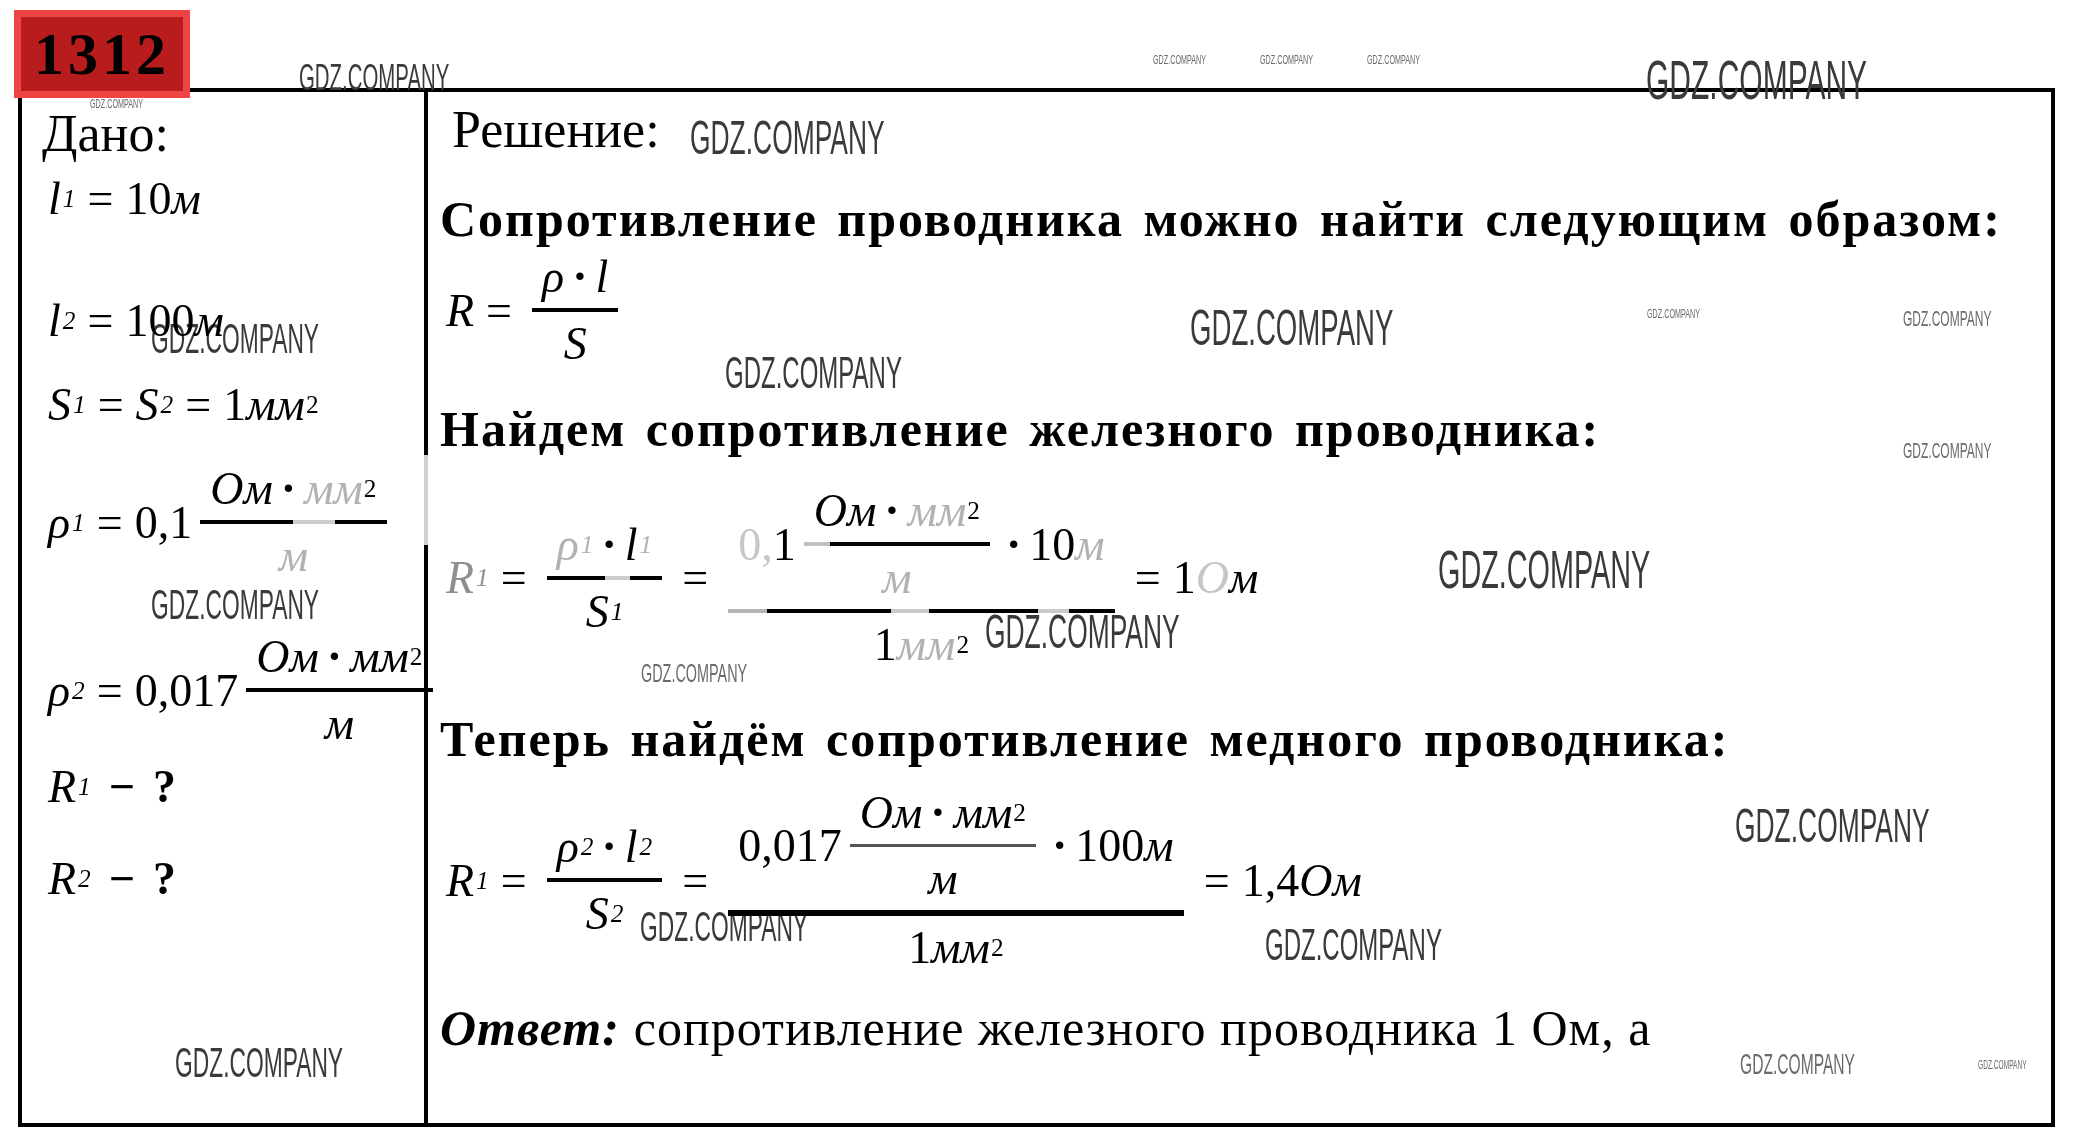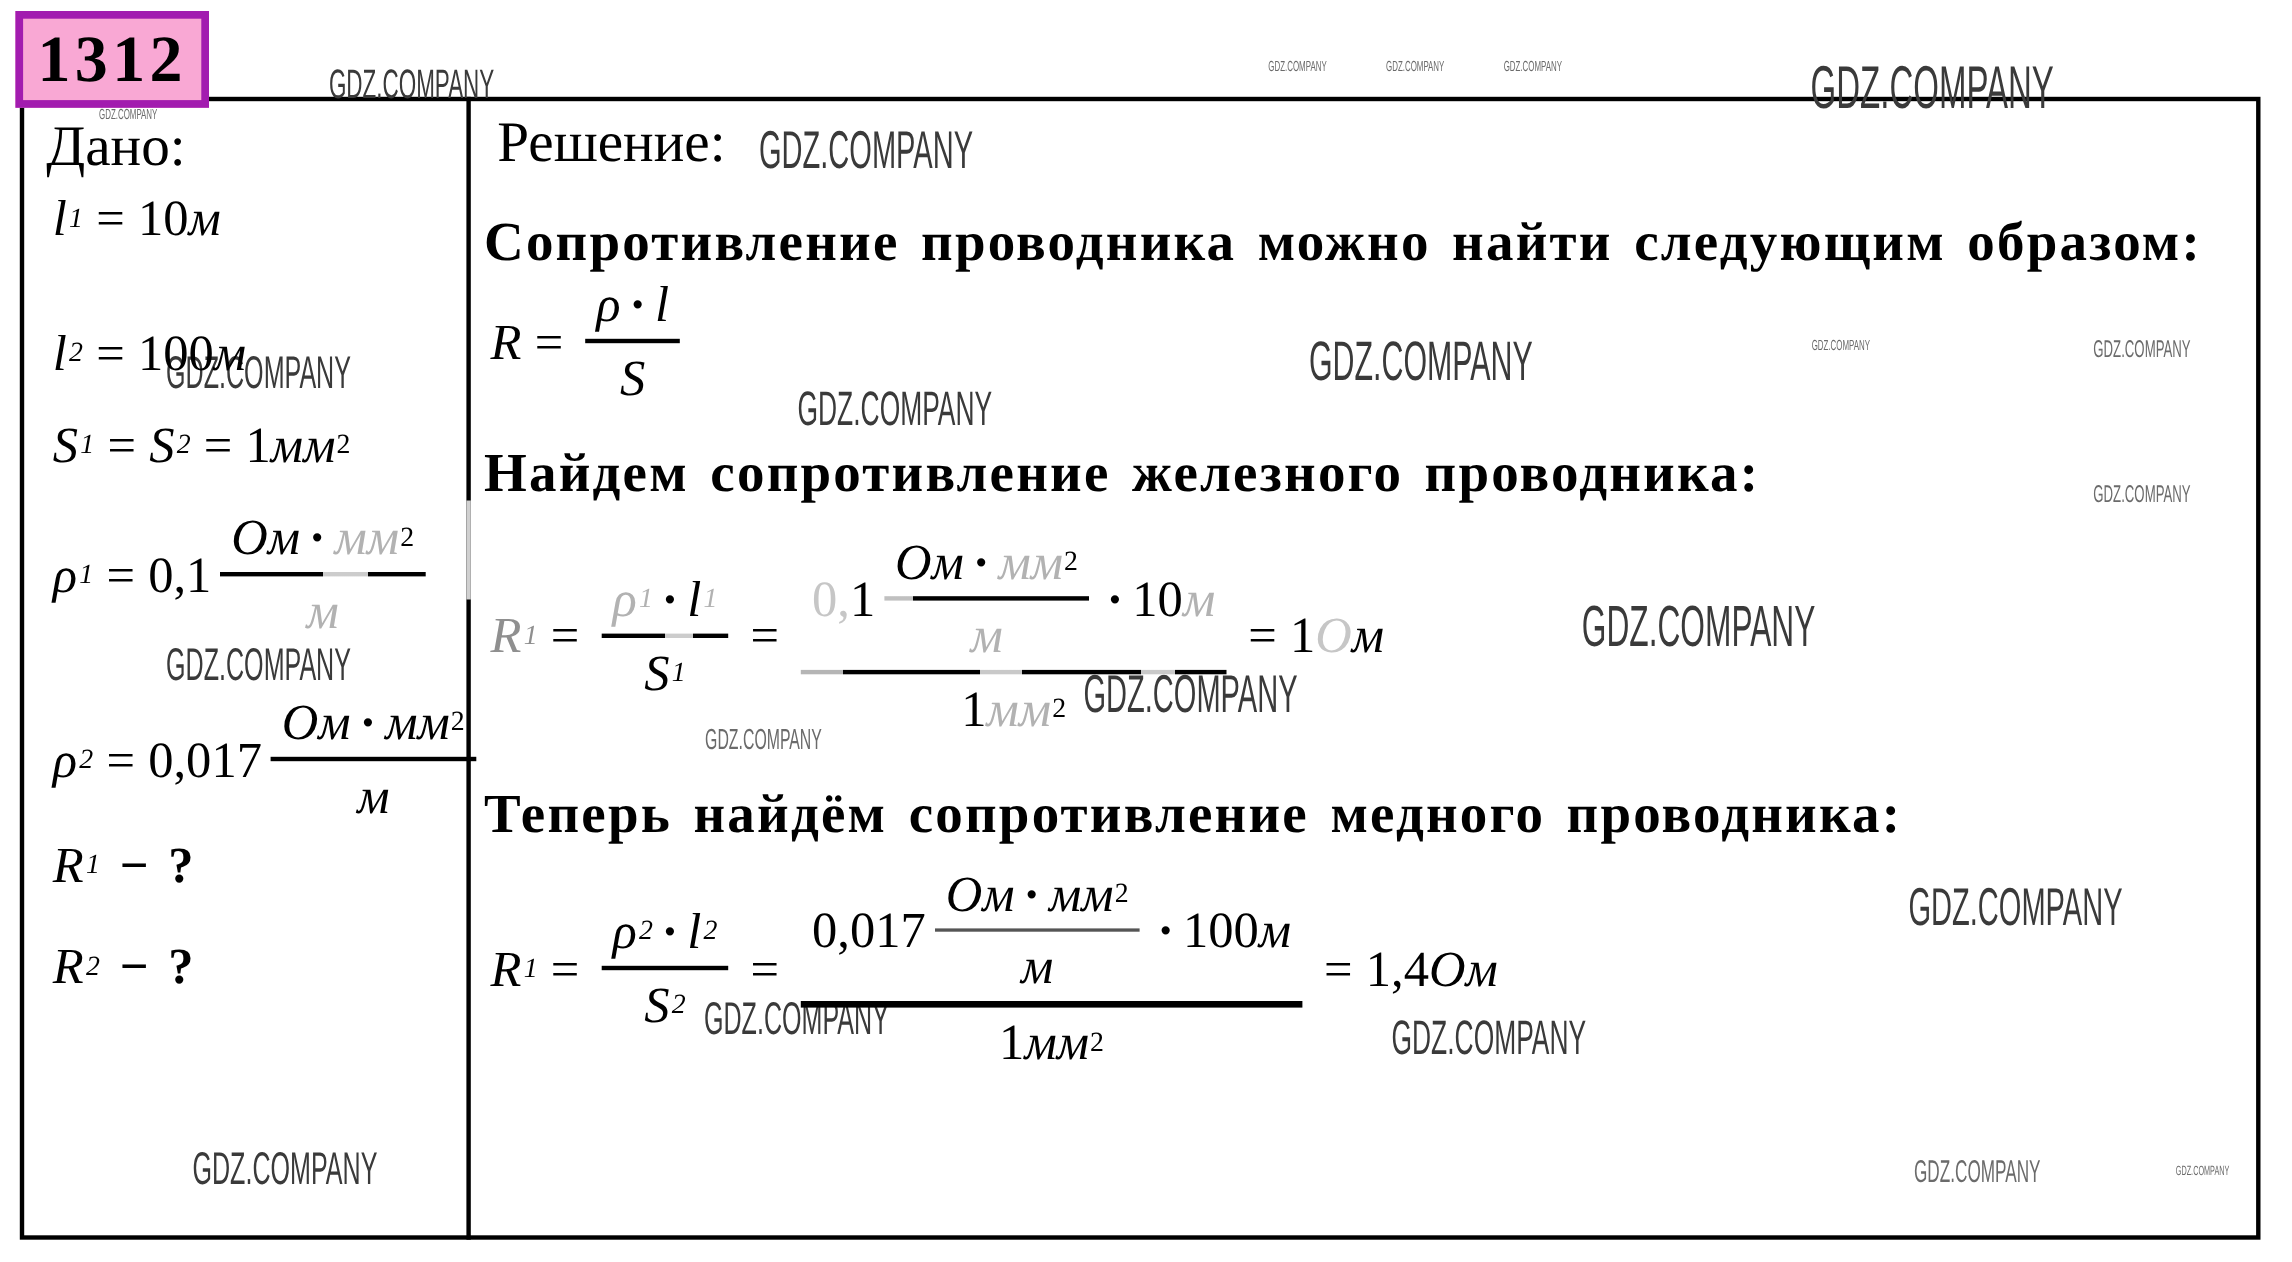--- a/index.html
+++ b/index.html
@@ -6,21 +6,21 @@
   body{
     width:2084px;height:1147px;position:relative;background:#ffffff;
     font-family:"Liberation Serif",serif;color:#000;overflow:hidden;
   }
   
   .frame{position:absolute;left:18px;top:88px;width:2037px;height:1039px;
          border:4px solid #000;box-sizing:border-box;background:transparent;}
   .divider{position:absolute;left:424px;top:88px;width:4px;height:1039px;background:#000;}
   .divider-fade{position:absolute;left:424px;top:455px;width:4px;height:90px;background:#d0d0d0;}
   .numbox{position:absolute;left:14px;top:10px;width:162px;height:74px;
-          border:7px solid #a21caf;box-sizing:content-box;background:#f9a8d4;
+          border:7px solid #ef4444;box-sizing:content-box;background:#b91c1c;
           display:flex;align-items:center;justify-content:center;}
   .numbox span{font-weight:bold;font-size:60px;letter-spacing:4px;font-family:"Liberation Serif",serif;}
   
   .wm{position:absolute;font-family:"Liberation Sans",sans-serif;color:#3a3a3a;
       white-space:nowrap;transform:scale(0.60,1.10);transform-origin:left top;
       letter-spacing:0px;font-weight:400;}
   .wm.light{color:#6b6b6b;}
   
   .heading{position:absolute;font-weight:normal;font-size:52px;}
   .para{position:absolute;font-size:50px;letter-spacing:2px;word-spacing:5px;white-space:nowrap;font-weight:bold;}
@@ -282,13 +282,14 @@
         <span class="mi">мм</span>
         <span class="sup mn">2</span>
     </span>
   </span>
   <span class="op">=</span>
   <span class="mn">1,4</span>
     <span class="mi">Ом</span>
 </div>
 
 <div class="answer" style="left:440px;top:992px;">
+  <div><span class="lbl">Ответ:</span><span>сопротивление железного проводника 1 Ом, а</span></div>
 </div>
 
 </body></html>

